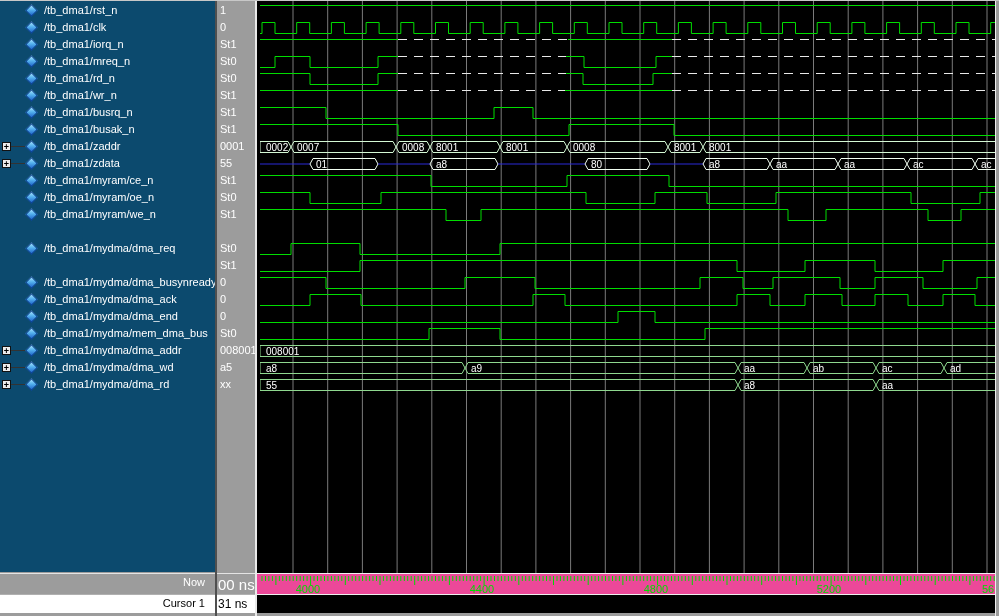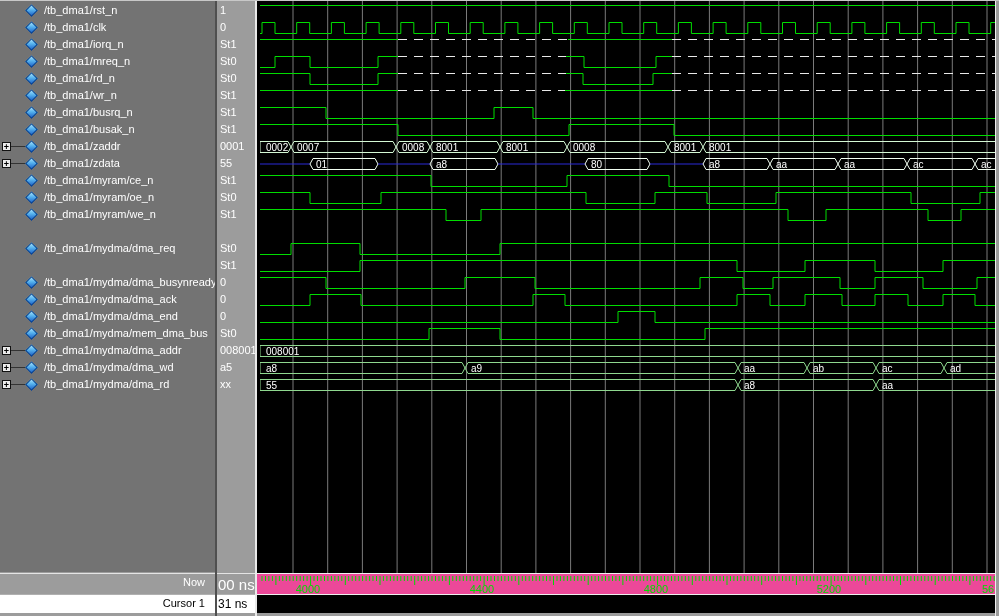--- a/index.html
+++ b/index.html
@@ -1,19 +1,19 @@
 <!DOCTYPE html>
 <html><head>
 <meta charset="utf-8">
 <style>
   html,body{margin:0;padding:0;background:#666;}
   .window{position:relative;width:999px;height:616px;background:#9c9c9c;overflow:hidden;
           font-family:"Liberation Sans",sans-serif;-webkit-font-smoothing:none;}
   .topline{position:absolute;left:0;top:0;width:999px;height:1px;background:#c8c8c8;z-index:30;}
-  .names-panel{position:absolute;left:0;top:1;width:216px;height:572px;background:#737373;overflow:hidden;}
+  .names-panel{position:absolute;left:0;top:1;width:216px;height:572px;background:#0c4a6e;overflow:hidden;}
   .values-panel{position:absolute;left:217px;top:0;width:38px;height:573px;background:#9c9c9c;overflow:hidden;}
   .sep-dark{position:absolute;left:215px;top:0;width:2px;height:616px;background:#4f4f4f;z-index:20;}
   .sep-light{position:absolute;left:255px;top:0;width:2px;height:616px;background:#e9e9e9;z-index:20;}
   .wave-panel{position:absolute;left:257px;top:0;width:738px;height:573px;background:#000;overflow:hidden;}
   .wave-panel svg{position:absolute;left:3px;top:0;}
   .right-edge{position:absolute;left:995px;top:0;width:1px;height:616px;background:#efefef;z-index:25;}
   .right-border{position:absolute;left:996px;top:0;width:3px;height:616px;background:#9c9c9c;z-index:25;}
 
   .sig-row{position:absolute;left:0;width:216px;height:17px;line-height:17px;color:#fff;font-size:11px;white-space:nowrap;}
   .sig-label{position:absolute;left:44px;top:0;}

